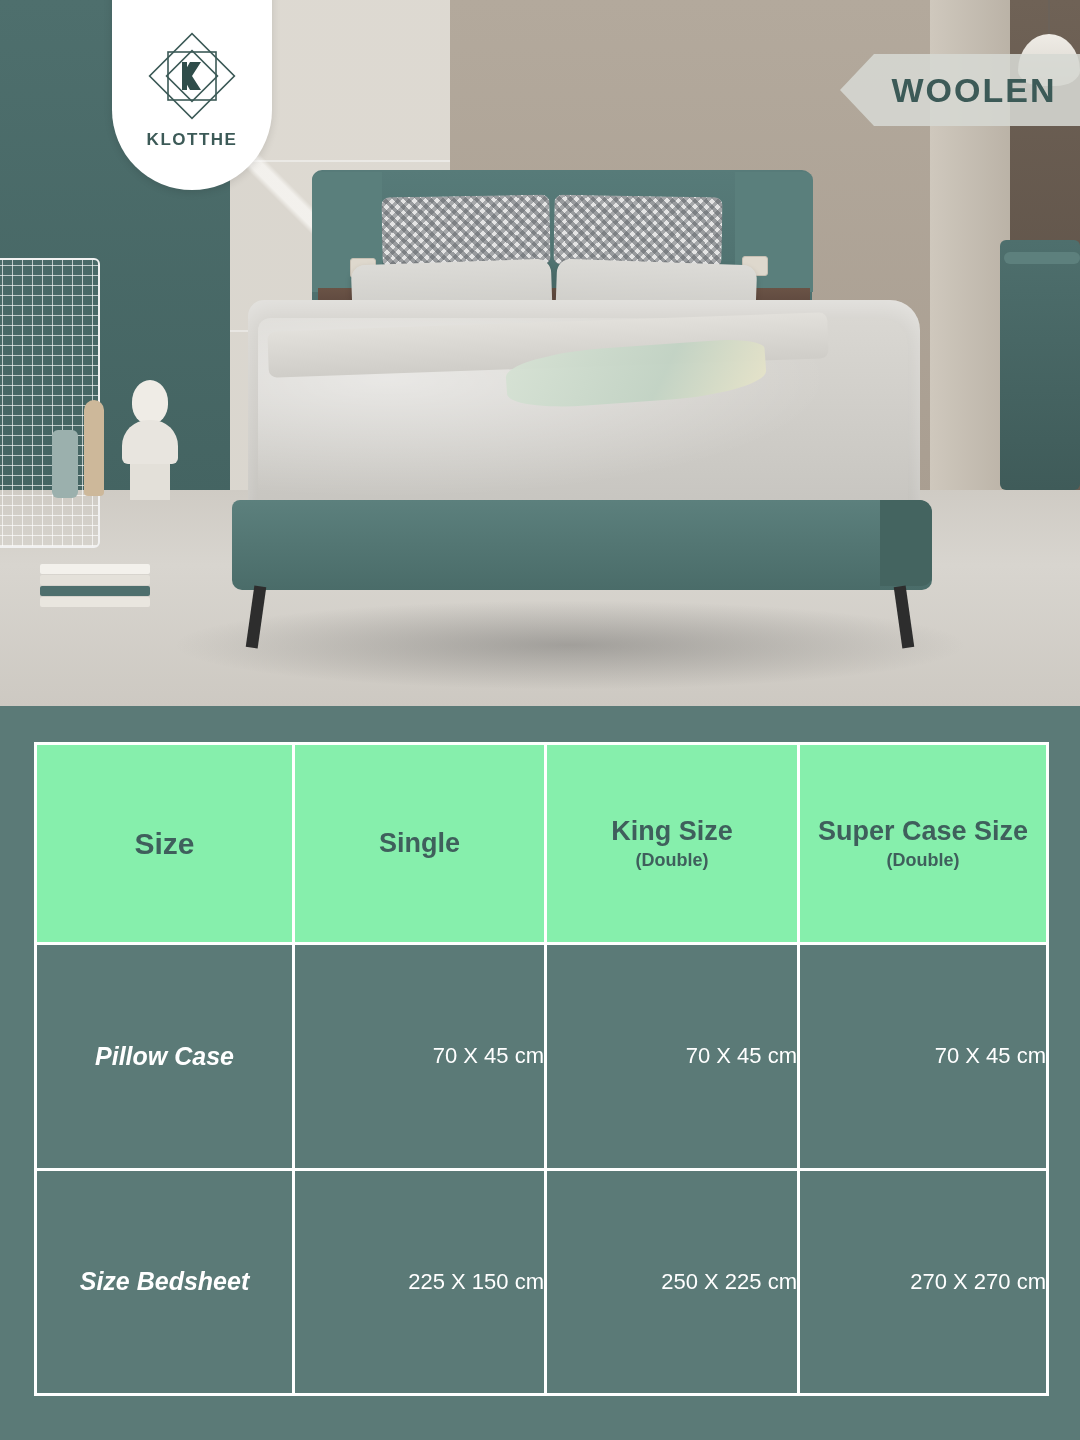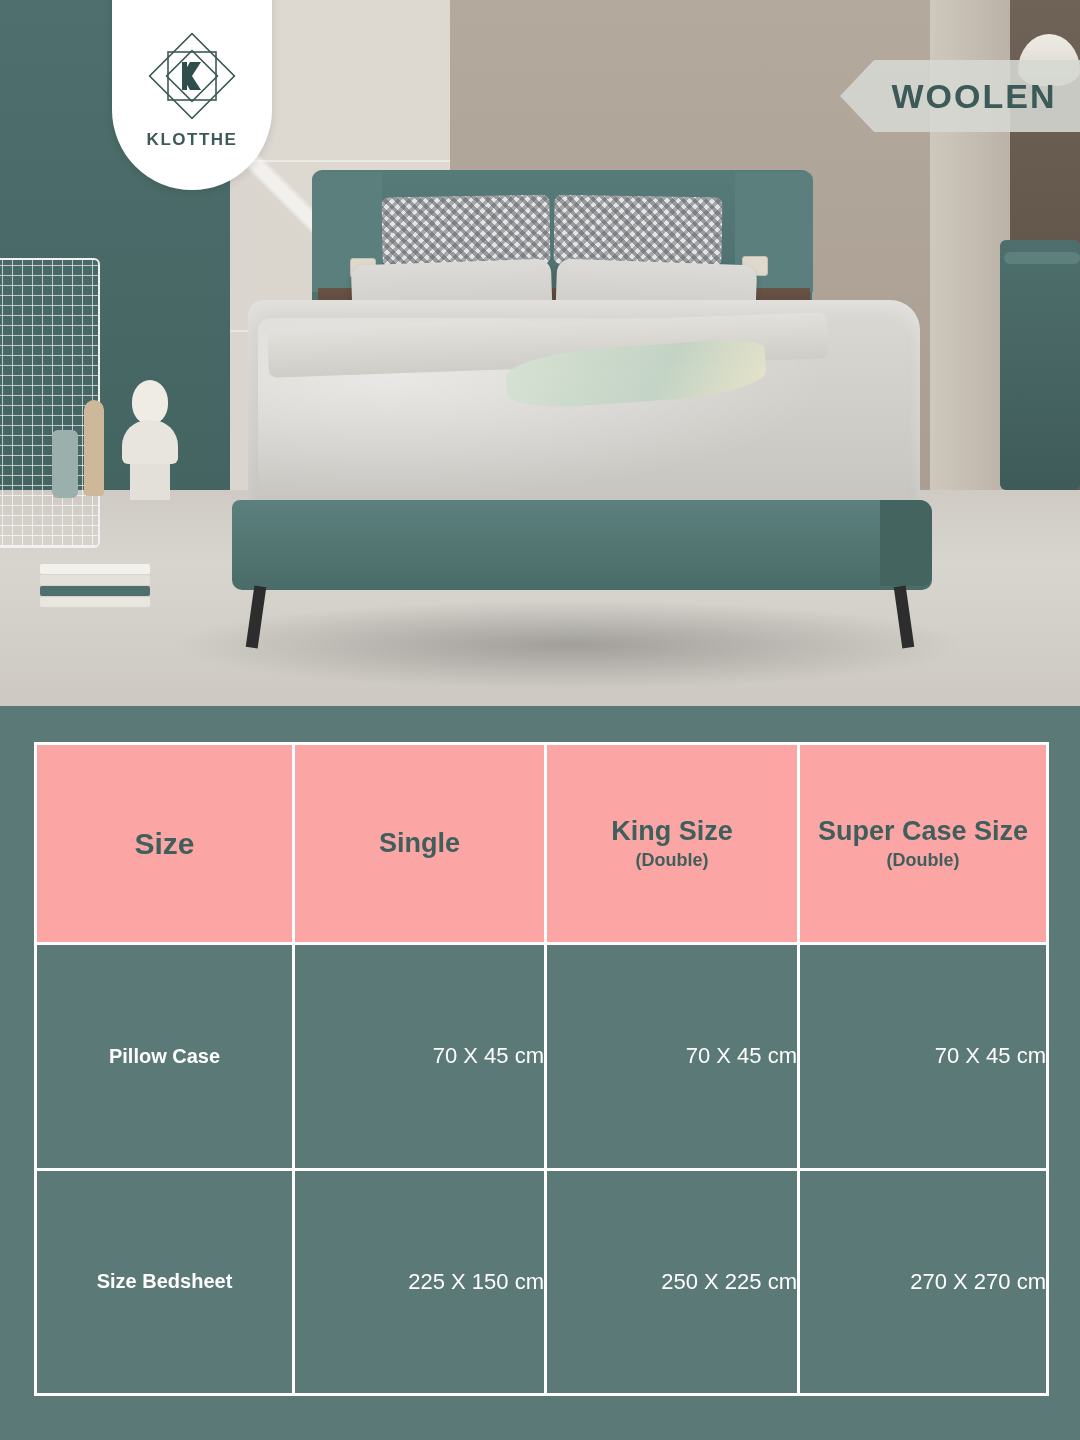--- a/index.html
+++ b/index.html
@@ -208,21 +208,21 @@
     padding-bottom:40px;
   }
   .logo-mark { width:92px; height:92px; position:relative; margin-bottom:8px; }
   .logo-text {
     font-family:"Liberation Sans", sans-serif;
     font-size:17px; letter-spacing:1.5px; color:#3c5a57; font-weight:700;
   }
 
   
   .ribbon {
-    position:absolute; right:0; top:60px; width:240px; height:72px;
+    position:absolute; right:0; top:54px; width:240px; height:72px;
   }
   .ribbon-bg {
     position:absolute; inset:0;
     background: rgba(214,216,211,.88);
     clip-path: polygon(0 50%, 34px 0, 100% 0, 100% 100%, 34px 100%);
   }
   .ribbon-label {
     position:absolute; inset:0;
     display:flex; align-items:center; justify-content:center;
     padding-left:28px;
@@ -238,27 +238,27 @@
   table.size-table {
     width:1012px; height:654px;
     border-collapse: collapse;
     table-layout: fixed;
   }
   table.size-table th, table.size-table td {
     border:3px solid #ffffff;
     text-align:center; vertical-align:middle;
   }
   thead th {
-    background:#fca5a5; color:#3f5f5c; height:200px;
+    background:#86efac; color:#3f5f5c; height:200px;
   }
   thead th .h-main { font-size:27px; font-weight:700; line-height:1.18; }
   thead th.first .h-main { font-size:30px; }
   thead th .h-sub { font-size:18px; font-weight:700; margin-top:2px; }
   tbody td { height:150px; color:#ffffff; }
-  tbody td.rowhead { font-size:20px; font-weight:700; }
+  tbody td.rowhead { font-size:25px; font-weight:700;font-style:italic; }
   tbody td.val { font-size:22px; font-weight:400;text-align:right; }
   col.c1 { width:258px; }
   col.c2 { width:252px; }
   col.c3 { width:253px; }
   col.c4 { width:249px; }
 </style>
 </head>
 <body>
 
 <div class="page">

